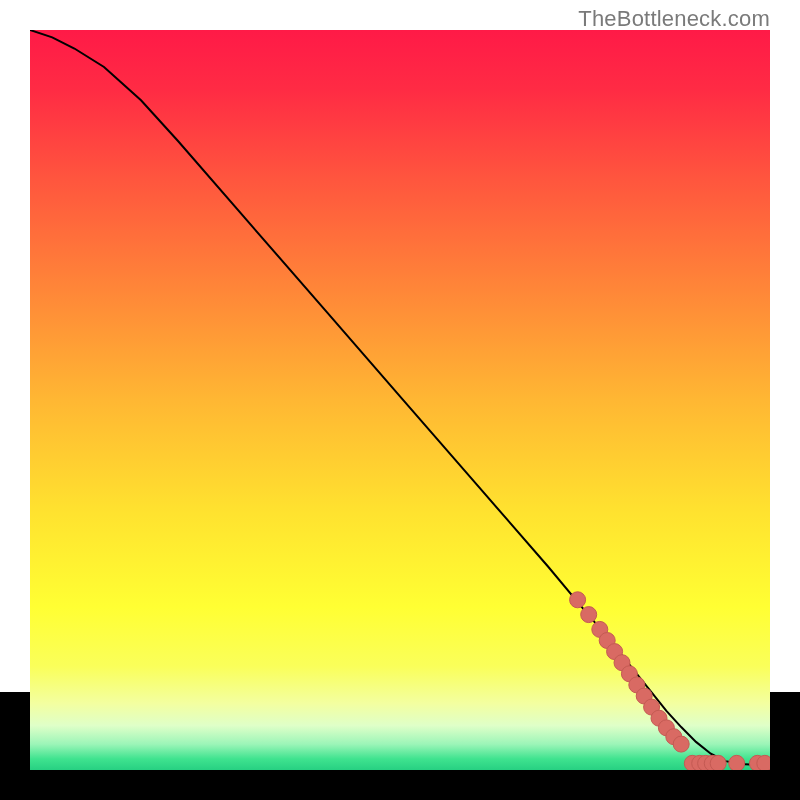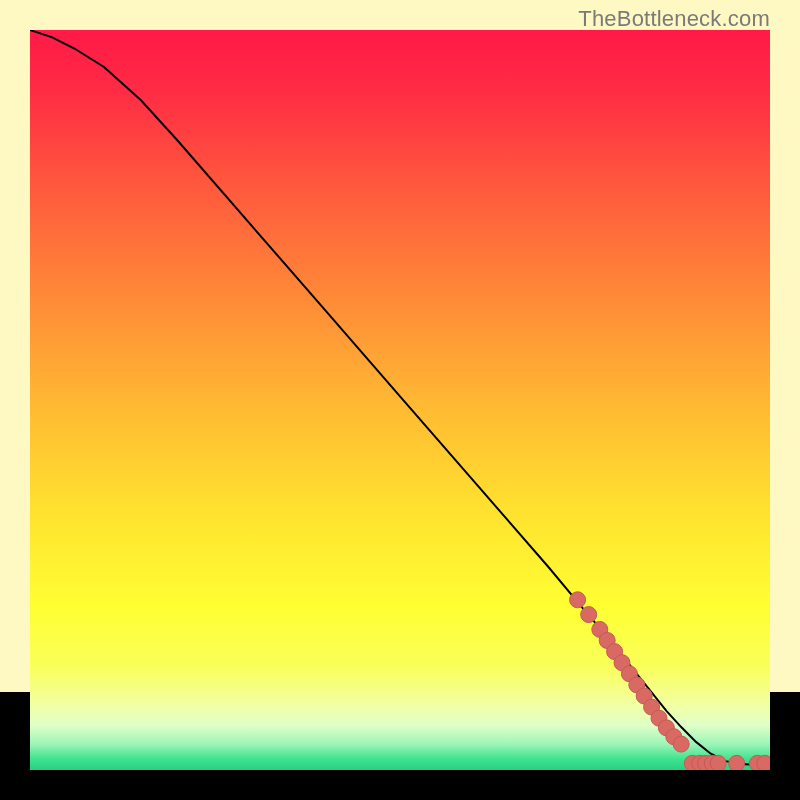--- a/index.html
+++ b/index.html
@@ -10,21 +10,21 @@
     background: #000;
     overflow: hidden;
     font-family: Arial, Helvetica, sans-serif;
   }
   .frame {
     position: absolute;
     left: 0;
     top: 0;
     width: 800px;
     height: 692px;
-    background: #fef9c3;
+    background: #ffffff;
   }
   .plot-area {
     position: absolute;
     left: 30px;
     top: 30px;
     width: 740px;
     height: 740px;
     overflow: hidden;
   }
   .gradient-bg {

